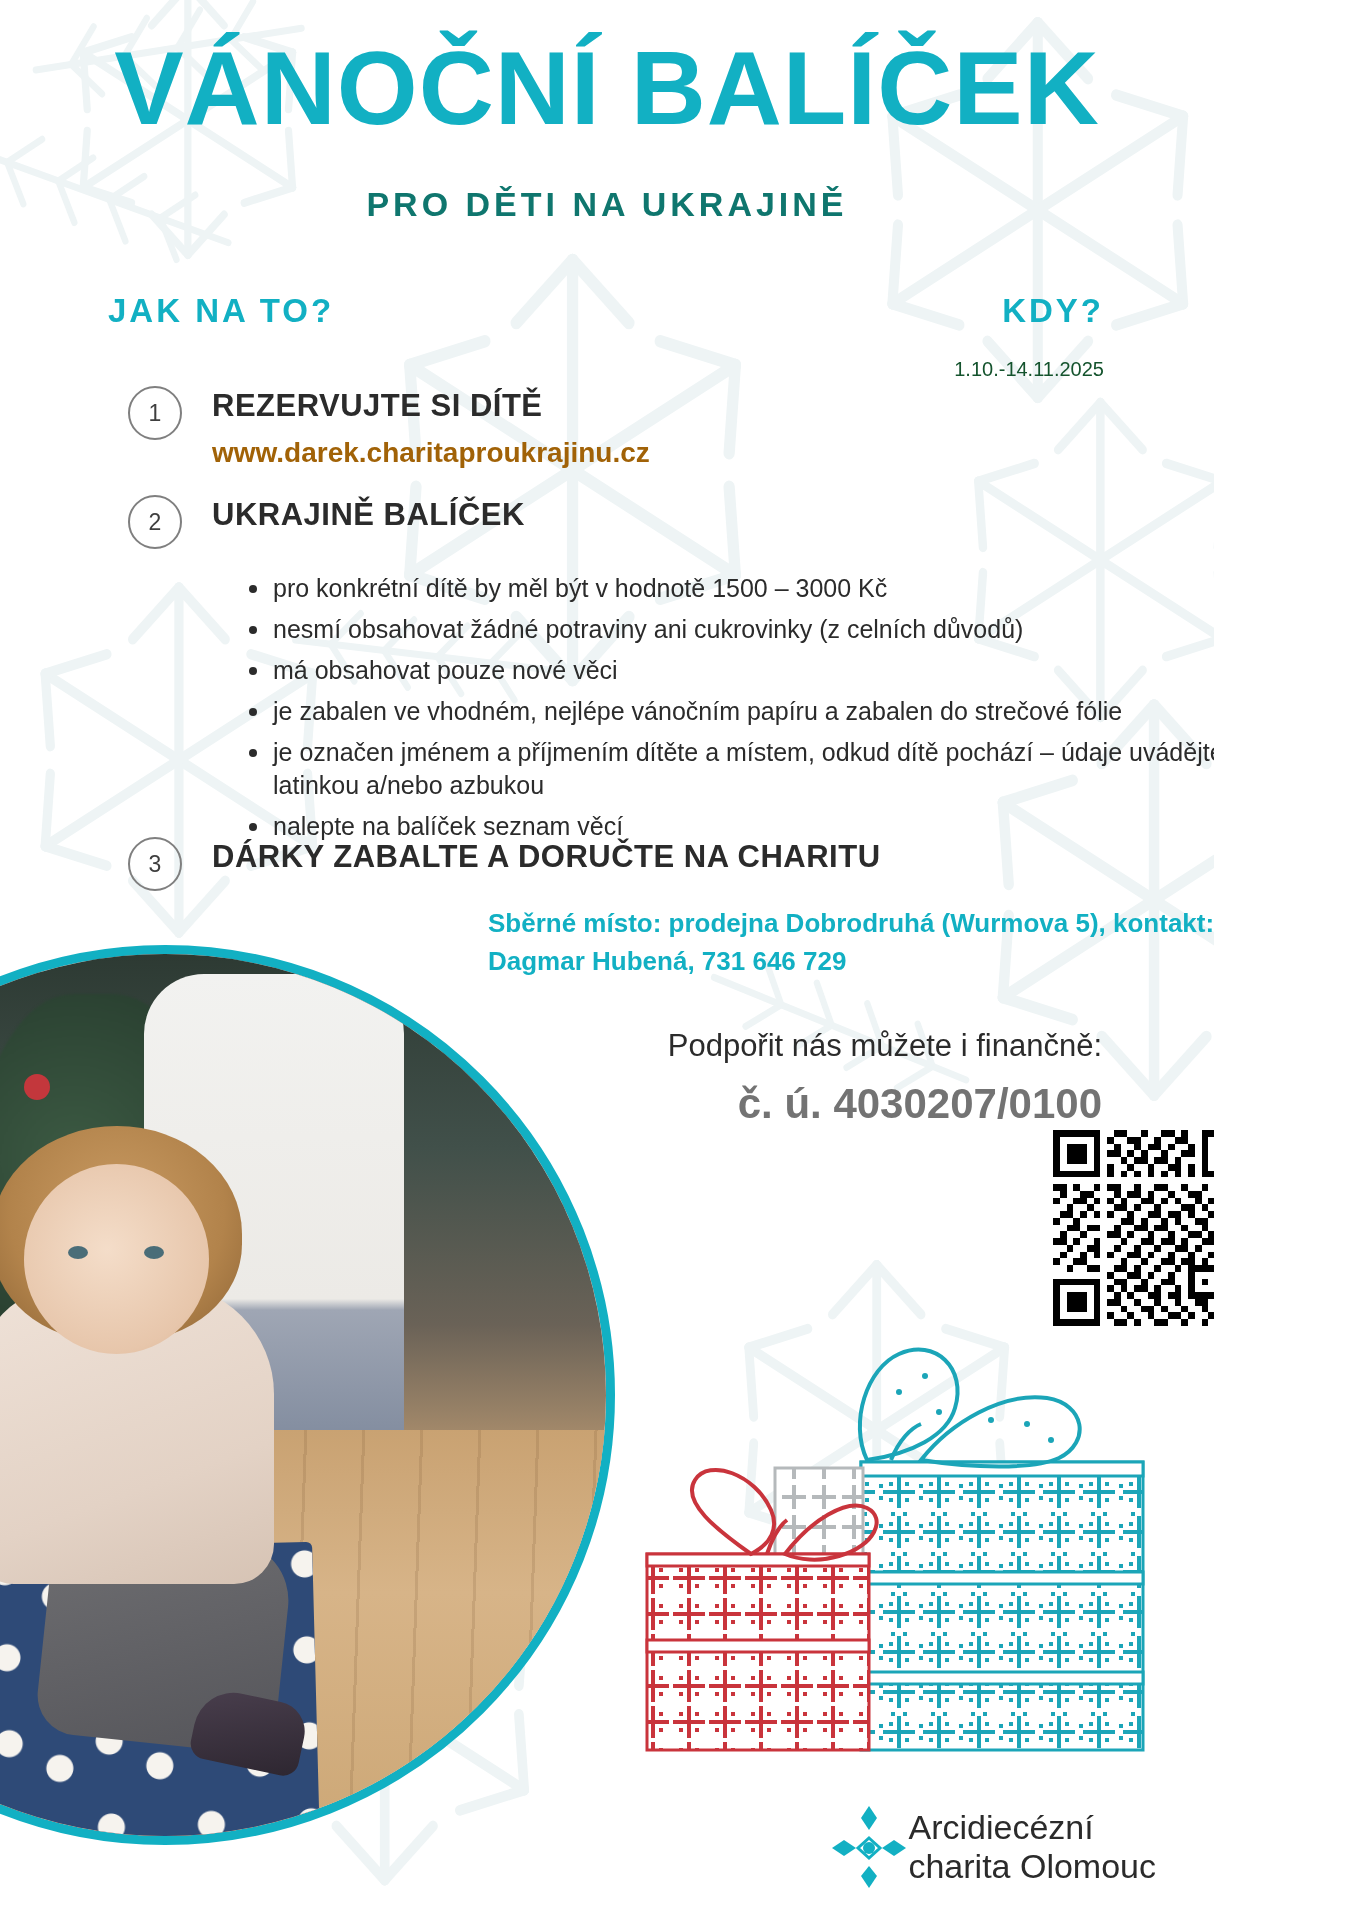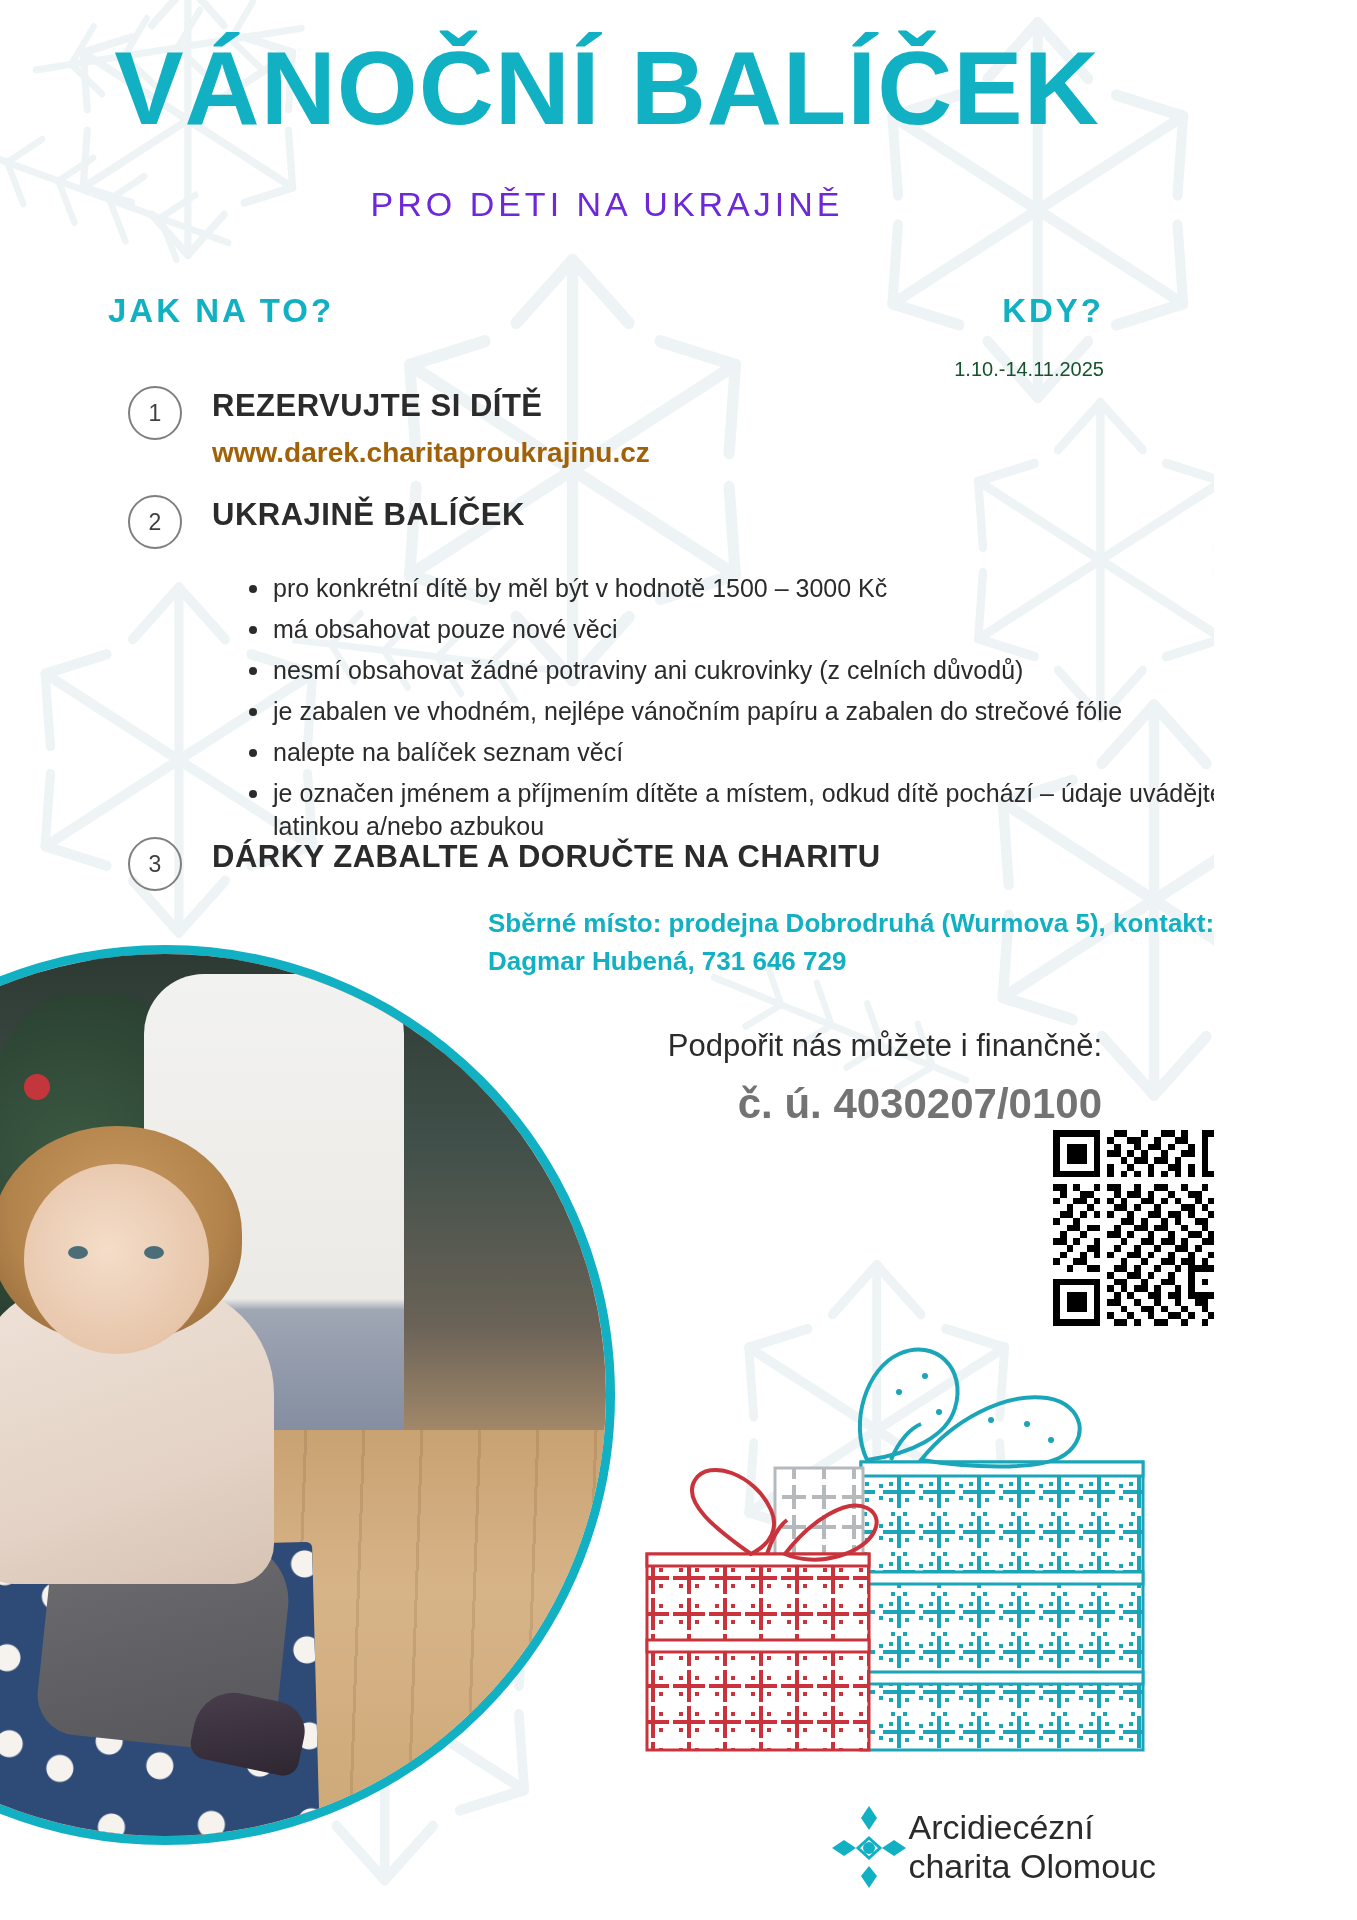--- a/index.html
+++ b/index.html
@@ -41,23 +41,23 @@
     z-index: 3;
     line-height: 1.05;
   }
   .subtitle {
     position: absolute;
     top: 185px;
     left: 0;
     width: 100%;
     text-align: center;
     font-size: 34px;
-    font-weight: normal;
+    font-weight: bold;
     letter-spacing: 4px;
-    color: #6d28d9;
+    color: #0f766e;
     z-index: 3;
   }
 
   
   .jak-na-to {
     position: absolute;
     top: 292px;
     left: 108px;
     font-size: 33px;
     font-weight: bold;
@@ -396,25 +396,25 @@
 
   <div class="step-num s1-num">1</div>
   <div class="step-title s1-title">REZERVUJTE SI DÍTĚ</div>
   <div class="step-link s1-link">www.darek.charitaproukrajinu.cz</div>
 
   <div class="step-num s2-num">2</div>
   <div class="step-title s2-title">UKRAJINĚ  BALÍČEK</div>
 
   <ul class="bullets">
     <li>pro konkrétní dítě by měl být v hodnotě 1500 – 3000 Kč</li>
+    <li>nesmí obsahovat žádné potraviny ani cukrovinky (z celních důvodů)</li>
     <li>má obsahovat pouze nové věci</li>
-    <li>nesmí obsahovat žádné potraviny ani cukrovinky (z celních důvodů)</li>
     <li>je zabalen ve vhodném, nejlépe vánočním papíru a zabalen do strečové fólie</li>
+    <li>je označen jménem a příjmením dítěte a místem, odkud dítě pochází – údaje uvádějte latinkou a/nebo azbukou</li>
     <li>nalepte na balíček seznam věcí</li>
-    <li>je označen jménem a příjmením dítěte a místem, odkud dítě pochází – údaje uvádějte latinkou a/nebo azbukou</li>
   </ul>
 
   <div class="step-num s3-num">3</div>
   <div class="step-title s3-title">DÁRKY ZABALTE A DORUČTE NA CHARITU</div>
 
   <div class="collect">Sběrné místo: prodejna Dobrodruhá (Wurmova 5), kontakt: Dagmar Hubená, 731 646 729</div>
 
   <div class="support-line">Podpořit nás můžete i finančně:</div>
   <div class="account">č. ú. 4030207/0100</div>
 

